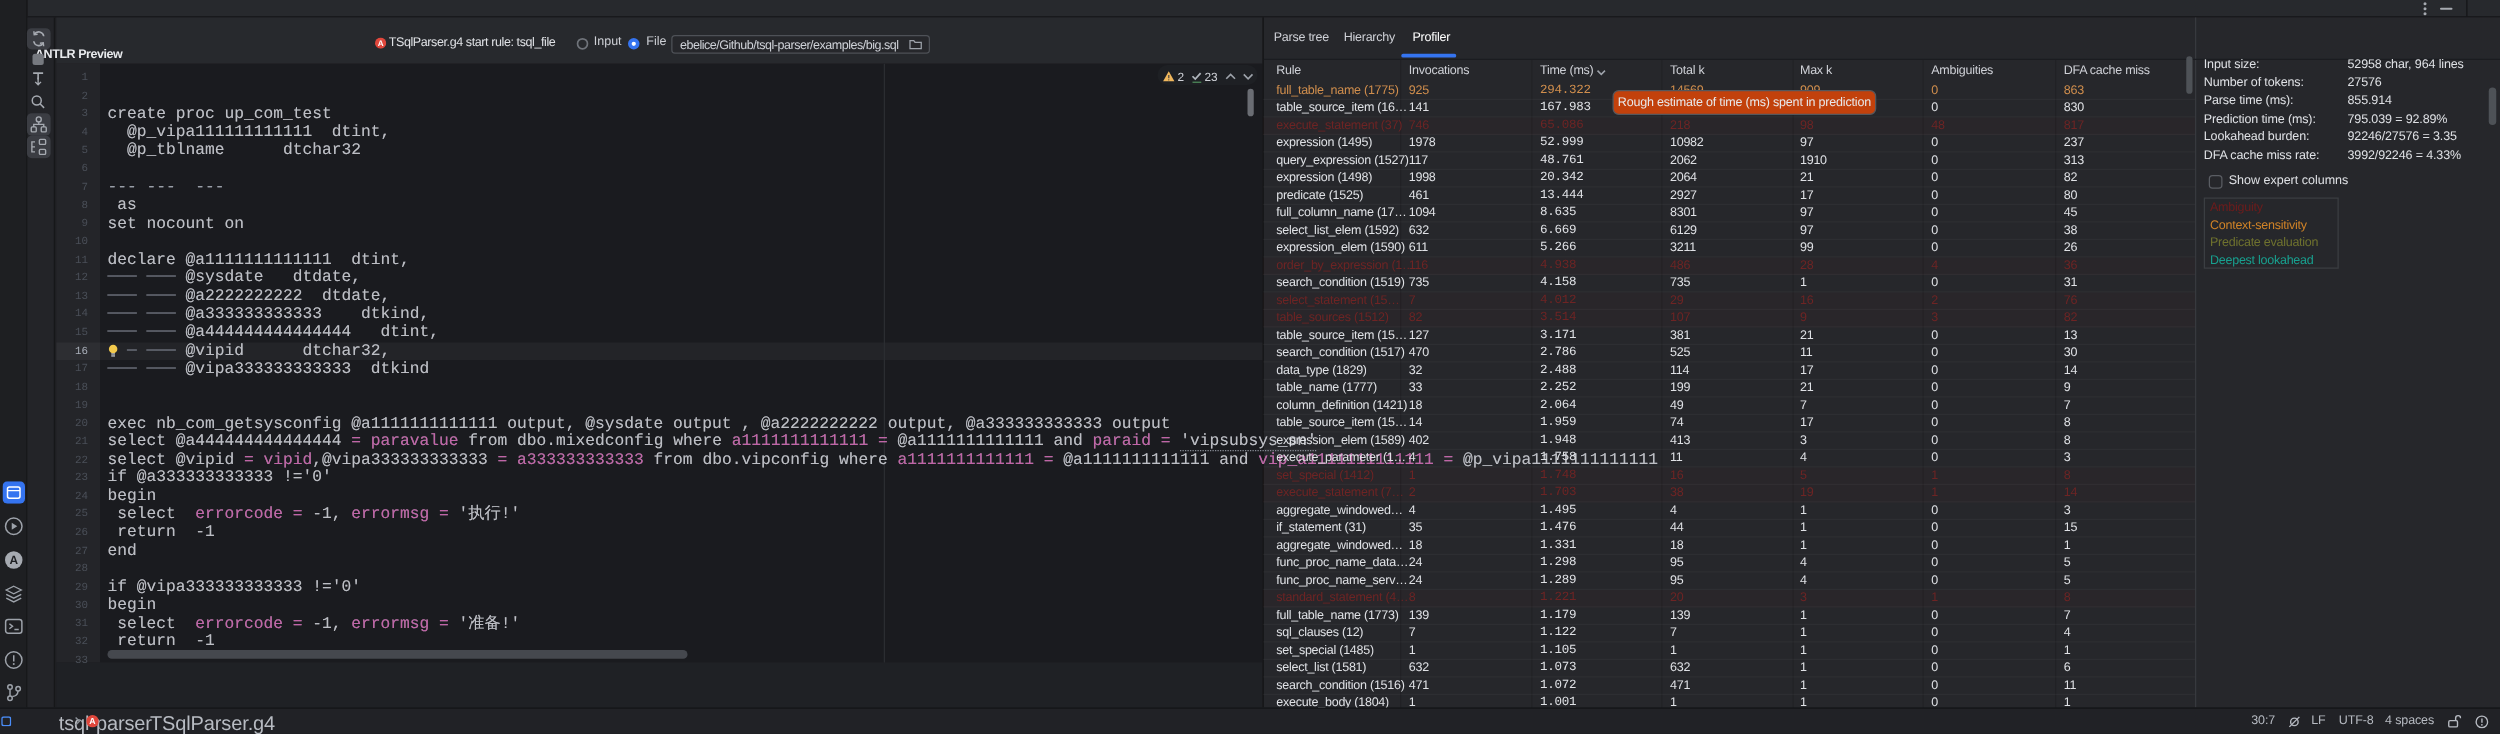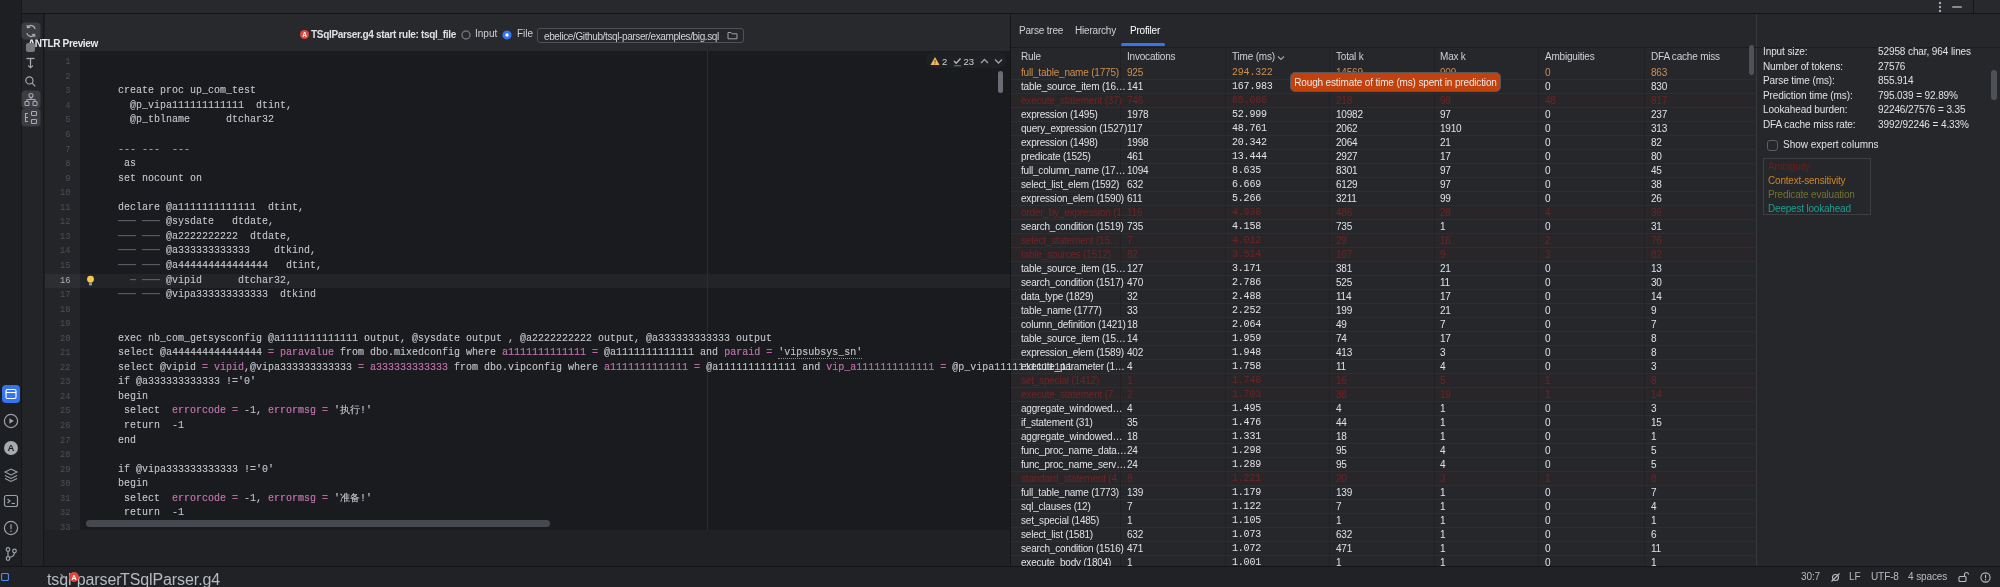--- a/index.html
+++ b/index.html
@@ -20,42 +20,42 @@
 #botband { position:absolute; left:45px; top:530px; width:965px; height:36px; background:#1f2125; }
 
 #rpanel { position:absolute; left:1011px; top:14px; width:989px; height:552px; background:#26272b; }
 #vdiv1 { position:absolute; left:1010px; top:14px; width:1px; height:552px; background:#141517; }
 #vdiv2 { position:absolute; left:1756px; top:14px; width:1px; height:552px; background:#37393e; }
 #rtabdiv { position:absolute; left:1011px; top:47px; width:989px; height:1px; background:#1b1c20; }
 
 #statusbar { position:absolute; left:0; top:566px; width:2000px; height:21px; background:#212226; border-top:1px solid #131417; }
 
 #code { position:absolute; left:86px; top:55.3px; width:924px; height:475px;
-  font-family:"Liberation Mono", monospace; font-size:10px; line-height:14.56px;
-  color:#bcbec4; white-space:pre; text-shadow:0 0 0.5px rgba(188,190,196,0.55);margin-left:32px; }
+  font-family:"Liberation Mono", monospace; font-size:13px; line-height:14.56px;
+  color:#bcbec4; white-space:pre; text-shadow:0 0 0.5px rgba(188,190,196,0.55); }
 .cl { height:14.56px; }
 #gutternums { position:absolute; left:45px; top:55.3px; width:25.5px; text-align:right;
   font-family:"Liberation Mono", monospace; font-size:8.68px; line-height:14.56px; color:#4a4f58; }
 .gl { height:14.56px; }
 .gl.cur { color:#aab0ba; }
 .p { color:#c064a7; }
 .wd { color:#9ba1ab; }
 .gd { color:#5b606a; }
 .sq { border-bottom:1px dotted #888d96; }
 #hline16 { position:absolute; left:45px; top:273.5px; width:965px; height:14.5px; background:rgba(255,255,255,0.045); }
 #wrapguide { position:absolute; left:707px; top:51px; width:1px; height:479px; background:#2b2d31; }
 #bulb { position:absolute; left:85.5px; top:274.5px; width:9px; height:12px; }
 
 #vscroll { position:absolute; left:997.5px; top:71px; width:5px; height:22px; background:#6a6d73; border-radius:3px; }
 #hscroll { position:absolute; left:86px; top:520px; width:464px; height:7px; background:#45484e; border-radius:4px; }
 
 #annot { position:absolute; left:926px; top:52px; width:80px; height:16px; background:#1e2024; border-radius:8px; }
 
 .tbtext { position:absolute; top:28px; font-size:10px; color:#ced0d6; }
-#runtitle { position:absolute; left:311px; top:28.5px; font-size:10px; font-weight:bold; color:#dfe1e5; letter-spacing:-0.32px; }
+#runtitle { position:absolute; left:311px; top:28.5px; font-size:10px; font-weight:normal; color:#dfe1e5; letter-spacing:-0.32px; }
 #inputbox { position:absolute; left:537px; top:27.5px; width:207px; height:15.5px; border:1px solid #4e5157; border-radius:3px; background:#26272b; }
 #inputbox span { position:absolute; left:6px; top:2px; width:180px; overflow:hidden; font-size:10px; color:#cfd2d8; letter-spacing:-0.38px; white-space:nowrap; }
 
 .tab { position:absolute; top:25px; font-size:10px; color:#ced0d6; letter-spacing:-0.2px; }
 #tabsel { position:absolute; left:1121px; top:42.5px; width:44px; height:3px; background:#3574f0; border-radius:2px; }
 
 #thead span { position:absolute; top:51px; font-size:10px; color:#ced0d6; letter-spacing:-0.2px; }
 #tbody { position:absolute; left:1010px; top:66px; width:746px; height:500px; overflow:hidden; }
 .trow { position:relative; height:14px; border-bottom:1px solid rgba(255,255,255,0.035); font-size:10px; color:#dfe1e5; letter-spacing:-0.2px; }
 .trow span { position:absolute; top:0.5px; white-space:nowrap; }

